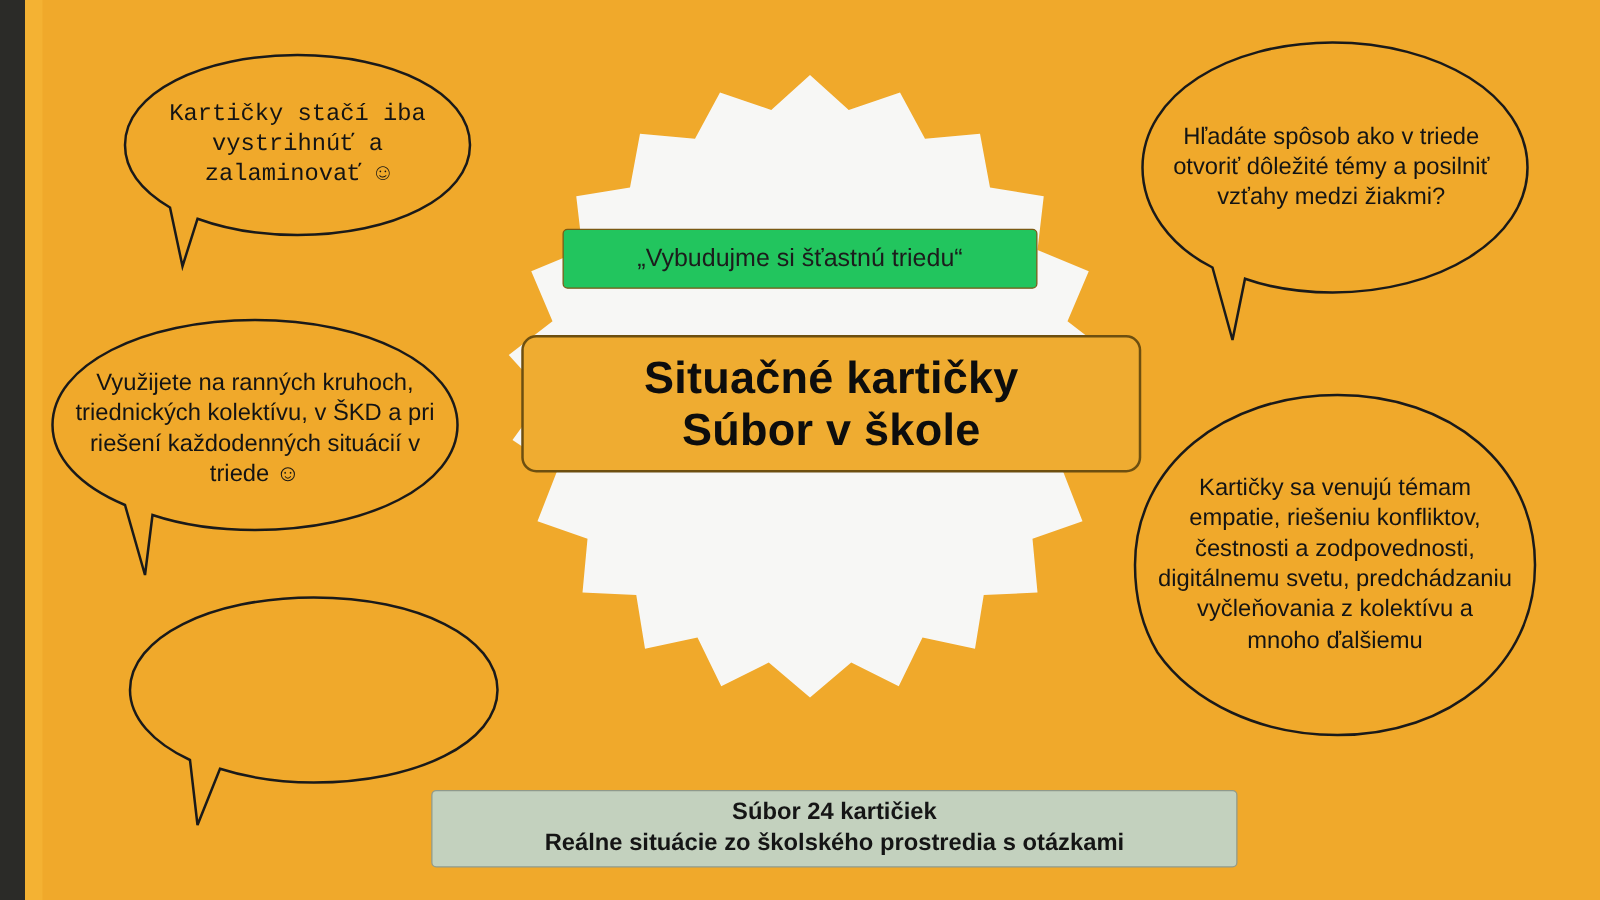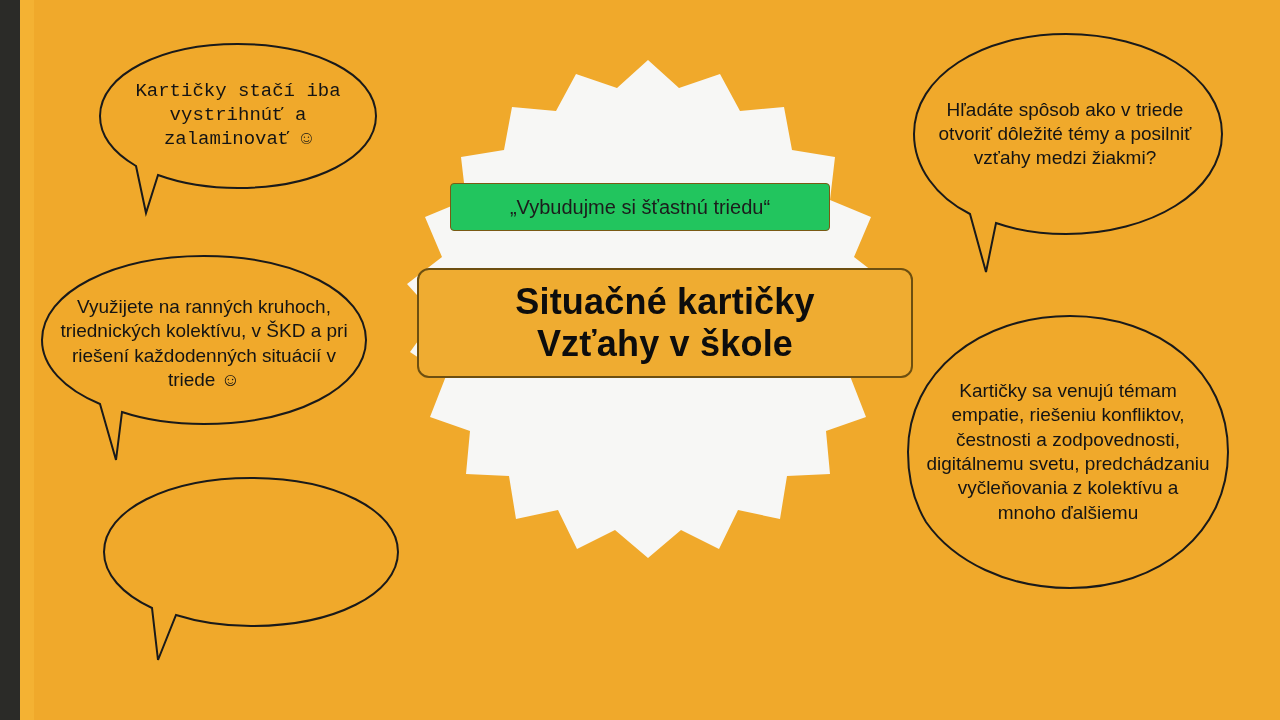--- a/index.html
+++ b/index.html
@@ -174,21 +174,21 @@
                L93 99 L136 92 L144 49 L188 53 L208 16 L249 30 Z" fill="#F7F7F5"></path>
     </svg>
   </div>
 
   <div class="subtitle-box">
     <span>„Vybudujme si šťastnú triedu“</span>
   </div>
 
   <div class="title-box">
     <div class="line">Situačné kartičky</div>
-    <div class="line">Vzťahy v škole</div>
+    <div class="line">Súbor v škole</div>
   </div>
 
   <div class="callout" id="callout-cut">
     <svg width="300" height="185" viewBox="0 0 300 185" xmlns="http://www.w3.org/2000/svg" aria-hidden="true">
       <path d="M12 78 C12 36 74 6 150 6 C226 6 288 36 288 78 C288 120 226 150 150 150
                C120 150 92 145 70 137 L58 175 L48 128 C26 115 12 98 12 78 Z" fill="#F0A92B" stroke="#1a1a1a" stroke-width="2"></path>
     </svg>
     <div class="txt">Kartičky stačí iba vystrihnúť a zalaminovať ☺</div>
   </div>
 
@@ -216,14 +216,18 @@
   </div>
 
   <div class="callout" id="callout-topics">
     <svg width="336" height="300" viewBox="0 0 336 300" xmlns="http://www.w3.org/2000/svg" aria-hidden="true">
       <path d="M8 150 C8 70 80 14 170 14 C260 14 328 70 328 150 C328 230 260 286 170 286
                C108 286 54 260 26 220 C14 200 8 176 8 150 Z" fill="#F0A92B" stroke="#1a1a1a" stroke-width="2"></path>
     </svg>
     <div class="txt">Kartičky sa venujú témam empatie, riešeniu konfliktov, čestnosti a zodpovednosti, digitálnemu svetu, predchádzaniu vyčleňovania z kolektívu a mnoho ďalšiemu</div>
   </div>
 
+  <div class="bottom-banner">
+    <div class="line">Súbor 24 kartičiek</div>
+    <div class="line">Reálne situácie zo školského prostredia s otázkami</div>
+  </div>
 
 </div>
 
 </body></html>

